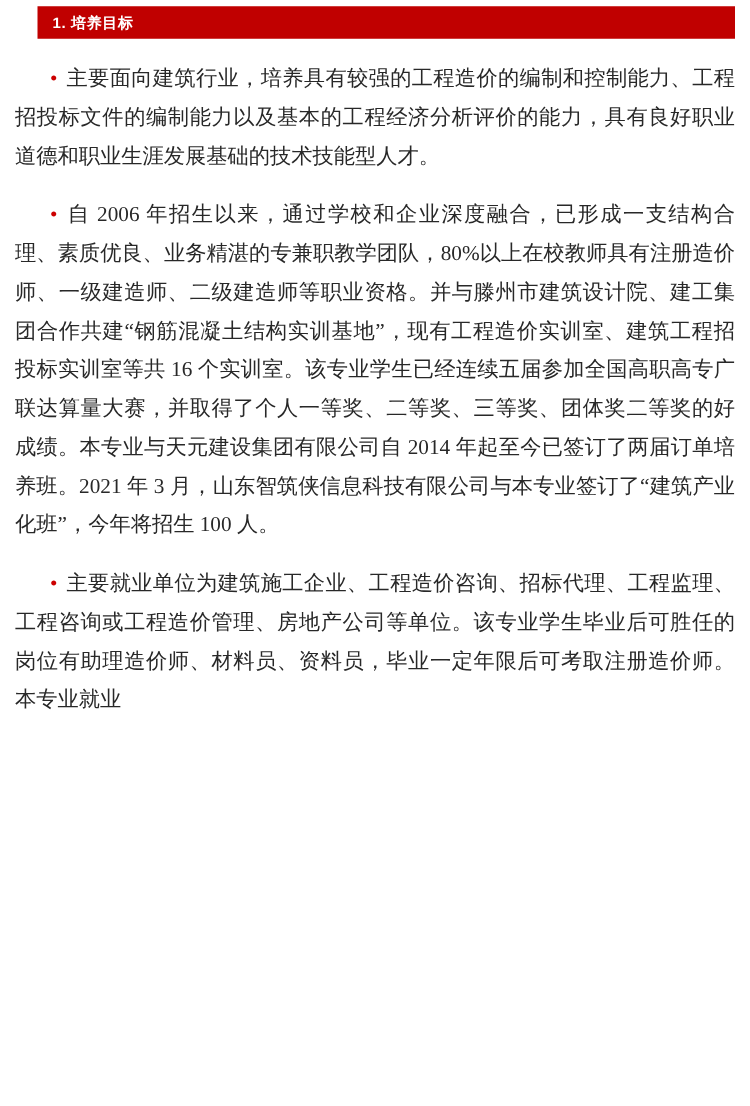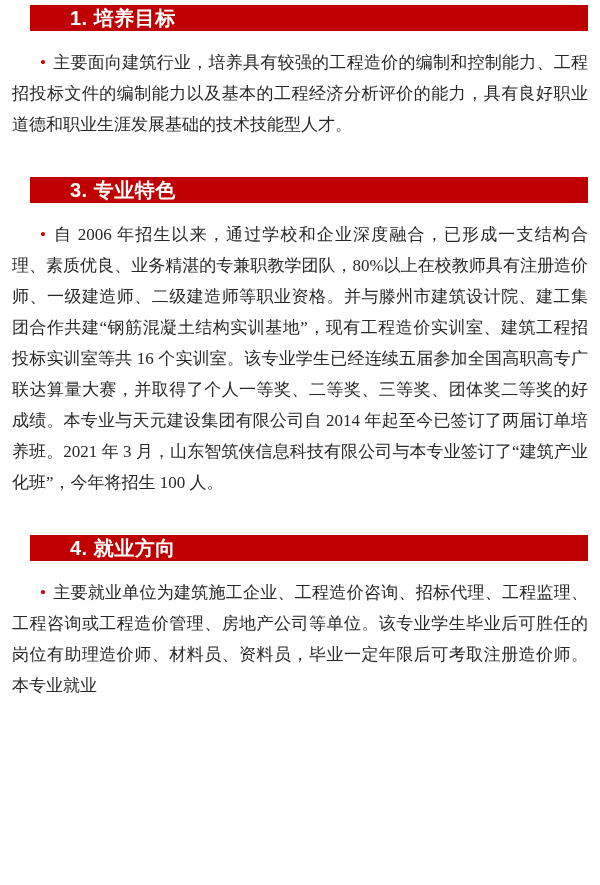--- a/index.html
+++ b/index.html
@@ -24,25 +24,24 @@
     background: #c00000;
     display: flex;
     align-items: center;
   }
   .sec:first-child .sec-bar {
     margin-top: 0;
   }
   .sec-bar-label {
     color: #ffffff;
     font-family: "Liberation Sans", "DejaVu Sans", sans-serif;
-    font-size: 20px;
+    font-size: 12px;
     font-weight: bold;
     letter-spacing: 0.5px;
     white-space: nowrap;
-    margin-left: 28px;
   }
   .sec-text {
     margin: 16px 0 0 0;
     font-family: "Liberation Serif", "DejaVu Serif", serif;
     font-size: 17px;
     line-height: 31px;
     color: #282828;
     text-align: justify;
     text-indent: 28px;
   }
@@ -59,26 +58,20 @@
 
   <div class="sec">
     <div class="sec-bar">
       <span class="sec-bar-label">1. 培养目标</span>
     </div>
     <p class="sec-text"><span class="bullet">•</span><span>主要面向建筑行业，培养具有较强的工程造价的编制和控制能力、工程招投标文件的编制能力以及基本的工程经济分析评价的能力，具有良好职业道德和职业生涯发展基础的技术技能型人才。</span></p>
   </div>
 
 
   <div class="sec">
-    <div class="sec-bar">
-      <span class="sec-bar-label">3. 专业特色</span>
-    </div>
     <p class="sec-text"><span class="bullet">•</span><span>自 2006 年招生以来，通过学校和企业深度融合，已形成一支结构合理、素质优良、业务精湛的专兼职教学团队，80%以上在校教师具有注册造价师、一级建造师、二级建造师等职业资格。并与滕州市建筑设计院、建工集团合作共建“钢筋混凝土结构实训基地”，现有工程造价实训室、建筑工程招投标实训室等共 16 个实训室。该专业学生已经连续五届参加全国高职高专广联达算量大赛，并取得了个人一等奖、二等奖、三等奖、团体奖二等奖的好成绩。本专业与天元建设集团有限公司自 2014 年起至今已签订了两届订单培养班。2021 年 3 月，山东智筑侠信息科技有限公司与本专业签订了“建筑产业化班”，今年将招生 100 人。</span></p>
   </div>
 
   <div class="sec">
-    <div class="sec-bar">
-      <span class="sec-bar-label">4. 就业方向</span>
-    </div>
     <p class="sec-text"><span class="bullet">•</span><span>主要就业单位为建筑施工企业、工程造价咨询、招标代理、工程监理、工程咨询或工程造价管理、房地产公司等单位。该专业学生毕业后可胜任的岗位有助理造价师、材料员、资料员，毕业一定年限后可考取注册造价师。本专业就业</span></p>
   </div>
 
 </div>
 
 </body></html>

